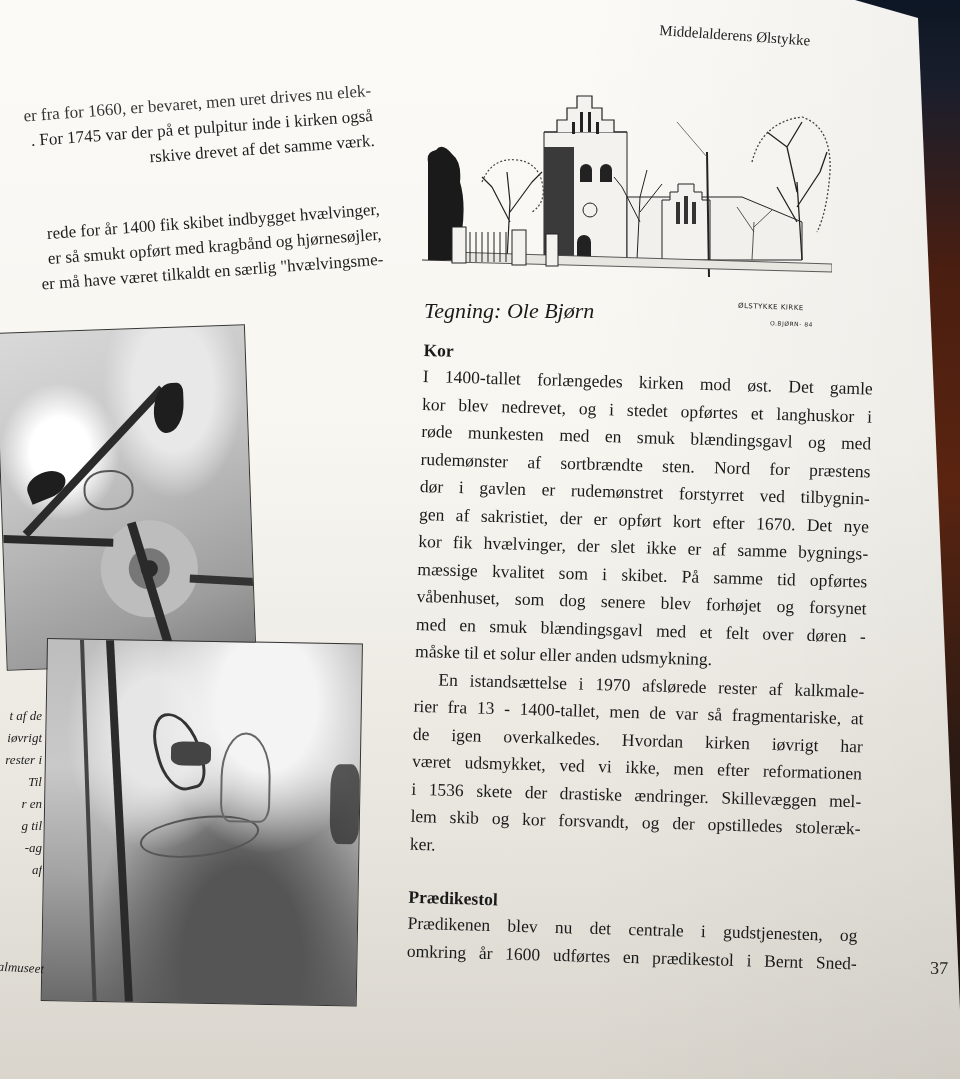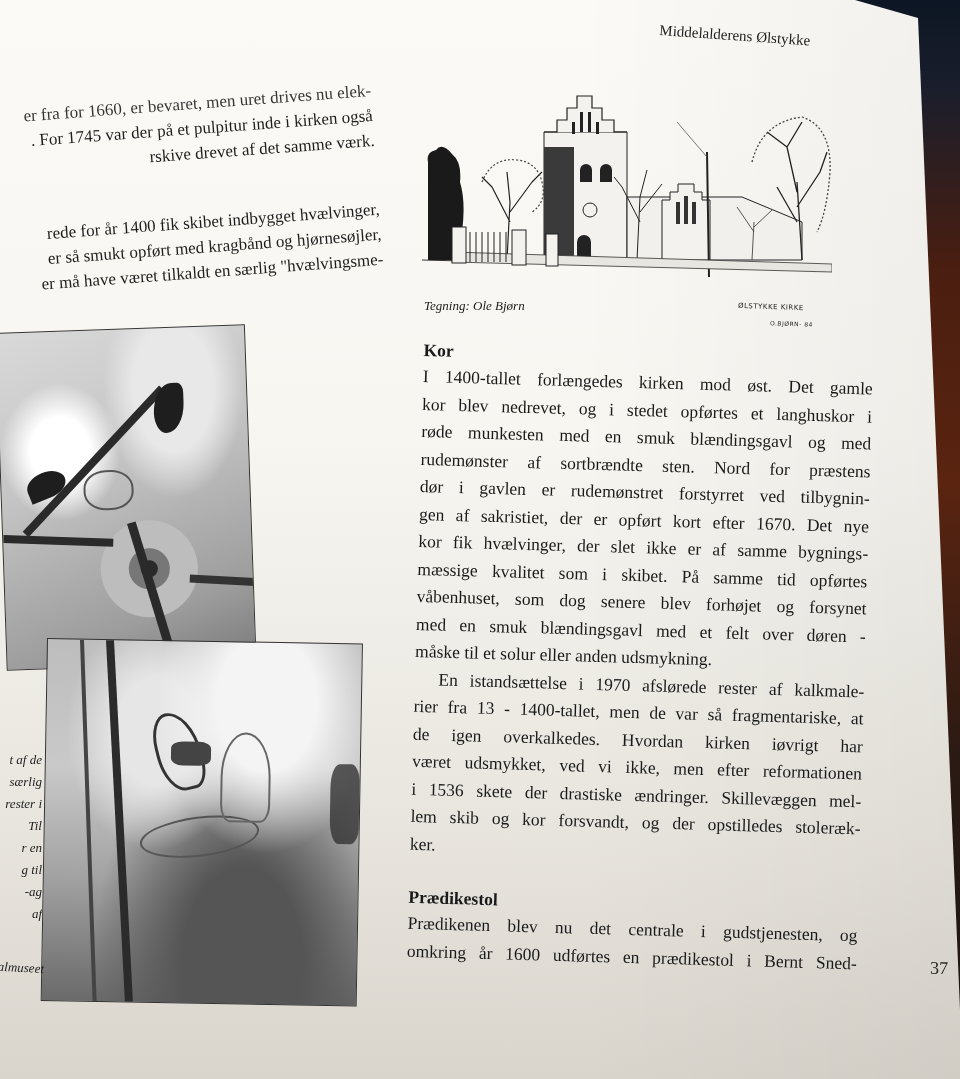--- a/index.html
+++ b/index.html
@@ -44,21 +44,21 @@
     .left-col .line { white-space: nowrap; }
     .left-col .p1 .line:nth-child(1) { opacity: 0.9; }
 
     
     .drawing {
       position: absolute; left: 422px; top: 92px; width: 410px; height: 200px;
     }
     .drawing svg { width: 100%; height: 100%; }
     .caption {
       position: absolute; left: 424px; top: 298px;
-      font-family: "Liberation Serif", serif; font-style: italic; font-size: 13px; color: #1a1a1a;
+      font-family: "Liberation Serif", serif; font-style: italic; font-size: 22px; color: #1a1a1a;
     }
     .sig1 {
       position: absolute; left: 738px; top: 303px;
       font-family: "DejaVu Sans", sans-serif; font-size: 7px; letter-spacing: 0.5px; color: #222;
       transform: rotate(2deg);
     }
     .sig2 {
       position: absolute; left: 770px; top: 320px;
       font-family: "DejaVu Sans", sans-serif; font-size: 6px; letter-spacing: 0.5px; color: #222;
       transform: rotate(2deg);
@@ -109,21 +109,21 @@
         radial-gradient(ellipse at 110px 90px, #e6e6e6 0 40px, transparent 90px),
         radial-gradient(ellipse at 200px 320px, #555 0 60px, transparent 150px),
         linear-gradient(180deg, #bdbdbd 0%, #c9c9c9 35%, #a3a3a3 65%, #6a6a6a 100%);
     }
     .photo-mural .beam { position: absolute; background: #2b2b2b; }
 
     
     .side-caption {
       position: absolute; left: 0; top: 705px; width: 42px;
       font-family: "Liberation Serif", serif; font-style: italic; font-size: 13px; color: #1e1e1e;
-      line-height: 22px; text-align: right; margin-top: 44px;
+      line-height: 22px; text-align: right;
     }
     .side-caption .line { white-space: nowrap; display: block; direction: rtl; overflow: hidden; }
     .credit {
       position: absolute; left: 0; top: 960px; width: 44px;
       font-family: "Liberation Serif", serif; font-style: italic; font-size: 13px; color: #1e1e1e;
       white-space: nowrap; direction: rtl; overflow: hidden; text-align: right;
       transform: rotate(3deg);
     }
   </style>
 </head>
@@ -266,21 +266,21 @@
   <div class="beam" style="left:32px; top:0; width:4px; height:363px; transform:rotate(-3deg); transform-origin:top; background:#444;"></div>
   <div style="position:absolute; left:110px; top:70px; width:45px; height:80px; border:3px solid #333; border-radius:40% 60% 30% 50%; transform:rotate(-15deg);"></div>
   <div style="position:absolute; left:125px; top:100px; width:40px; height:24px; background:#444; border-radius:30%;"></div>
   <div style="position:absolute; left:95px; top:175px; width:120px; height:40px; border:2px solid #555; border-radius:50%; transform:rotate(-8deg);"></div>
   <div style="position:absolute; left:175px; top:90px; width:50px; height:90px; border:2px solid #666; border-radius:50% 50% 20% 20%;"></div>
   <div style="position:absolute; left:285px; top:120px; width:30px; height:80px; background:#333; border-radius:30%; opacity:0.8;"></div>
 </div>
 
 <div class="side-caption">
   <span class="line">t af de</span>
-  <span class="line">særlig</span>
+  <span class="line">iøvrigt</span>
   <span class="line">rester i</span>
   <span class="line">Til</span>
   <span class="line">r en</span>
   <span class="line">g til</span>
   <span class="line">ag-</span>
   <span class="line">af</span>
 </div>
 <div class="credit">almuseet</div>
 
 </body></html>

